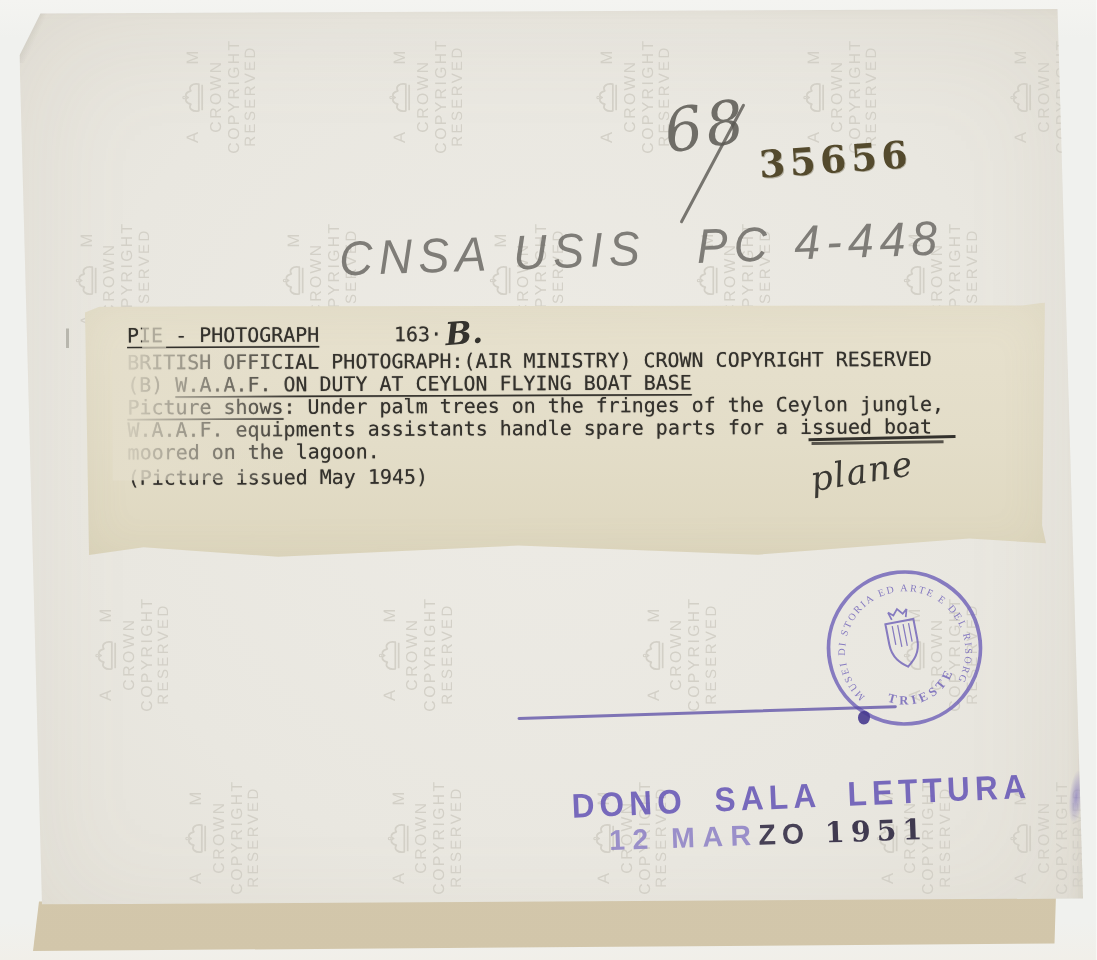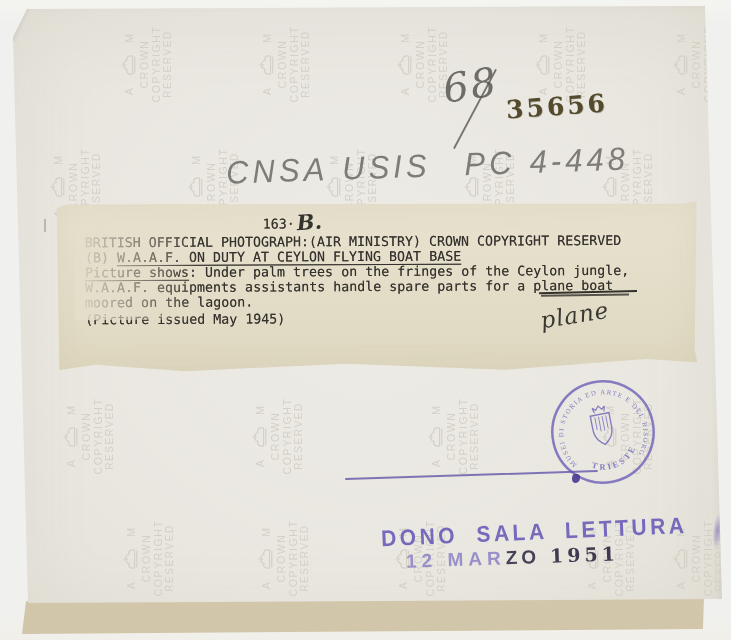--- a/index.html
+++ b/index.html
@@ -357,30 +357,31 @@
   <div class="pencil-slash"></div>
 
   <div class="archive-number">35656</div>
 
   <div class="pencil-note">
     <span>CNSA</span><span>USIS</span><span>PC</span><span>4-448</span>
   </div>
   <div class="pencil-tick"></div>
 
   <div class="label">
+    <div class="tline" style="top:13px"><span class="u">PIE - PHOTOGRAPH</span></div>
     <div class="tline" style="left:206px;top:13px">163·</div>
     <div class="hand-b">B.</div>
 
     <div class="tline" style="top:31px">BRITISH OFFICIAL PHOTOGRAPH:(AIR MINISTRY) CROWN COPYRIGHT RESERVED</div>
 
     <div class="tline" style="top:46px"><span>(B) </span><span class="u">W.A.A.F. ON DUTY AT CEYLON FLYING BOAT BASE</span></div>
 
     <div class="tline" style="top:61px"><span class="u">Picture shows</span><span>: Under palm trees on the fringes of the Ceylon jungle,</span></div>
 
-    <div class="tline" style="top:76px"><span>W.A.A.F. equipments assistants handle spare parts for a </span><span>plane boat</span></div>
+    <div class="tline" style="top:76px"><span>W.A.A.F. equipments assistants handle spare parts for a </span><span>issued boat</span></div>
 
     <div class="tline" style="top:91px">moored on the lagoon.</div>
     <div class="tline" style="top:108px">(Picture issued May 1945)</div>
 
     <div class="strike1"></div>
     <div class="strike2"></div>
     <div class="hand-plane">plane</div>
 
     <div class="label-fade"></div>
     <div class="label-fade2"></div>

